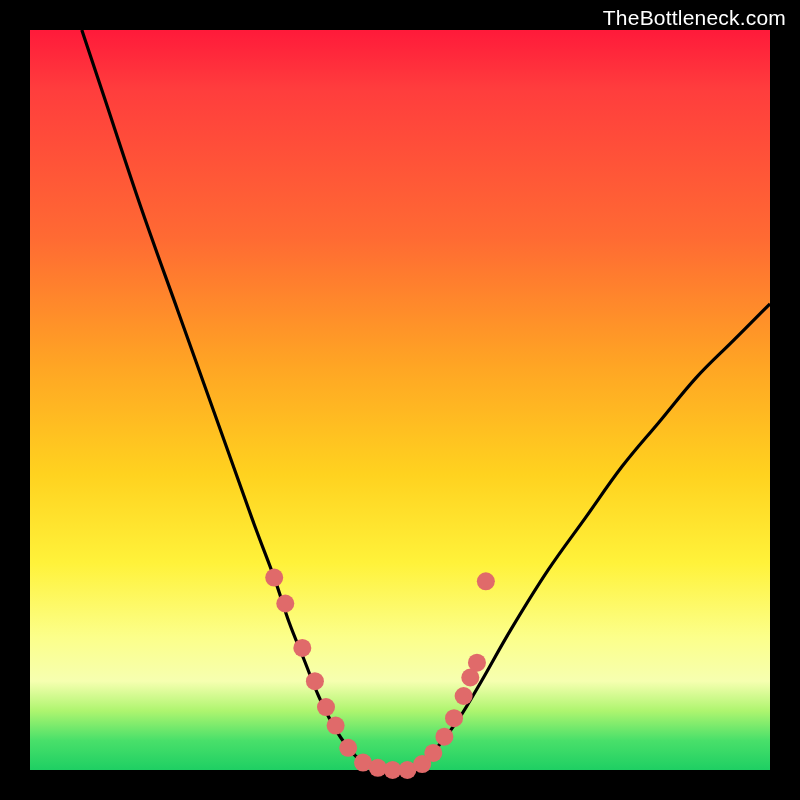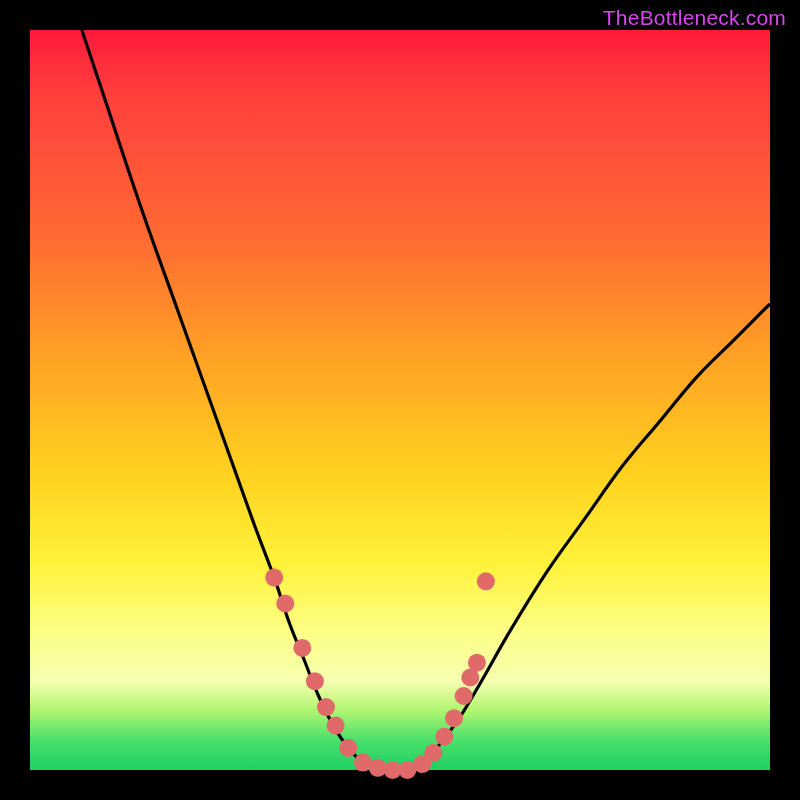--- a/index.html
+++ b/index.html
@@ -35,21 +35,21 @@
       #f6ffb0 88%,
       #aef56f 92%,
       #49e06a 96%,
       #1ecf63 100%
     );
   }
   .watermark {
     position: absolute;
     top: 6px;
     right: 14px;
-    color: #d946ef;
+    color: #ffffff;
     font-size: 21px;
     font-weight: 500;
     letter-spacing: 0.2px;
     user-select: none;
   }
   svg.curve {
     position: absolute;
     left: 0;
     top: 0;
     width: 740px;

